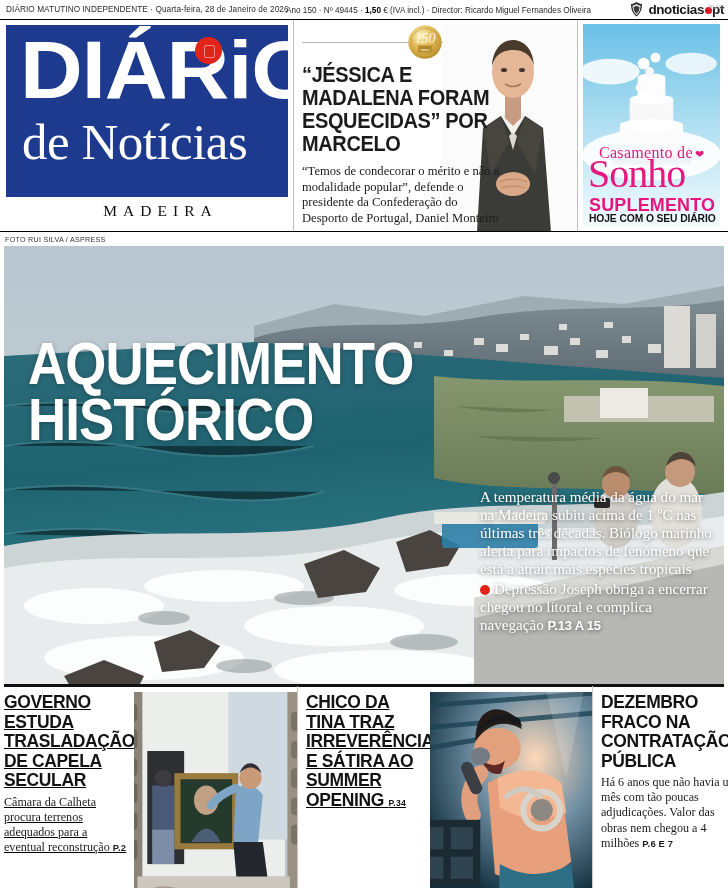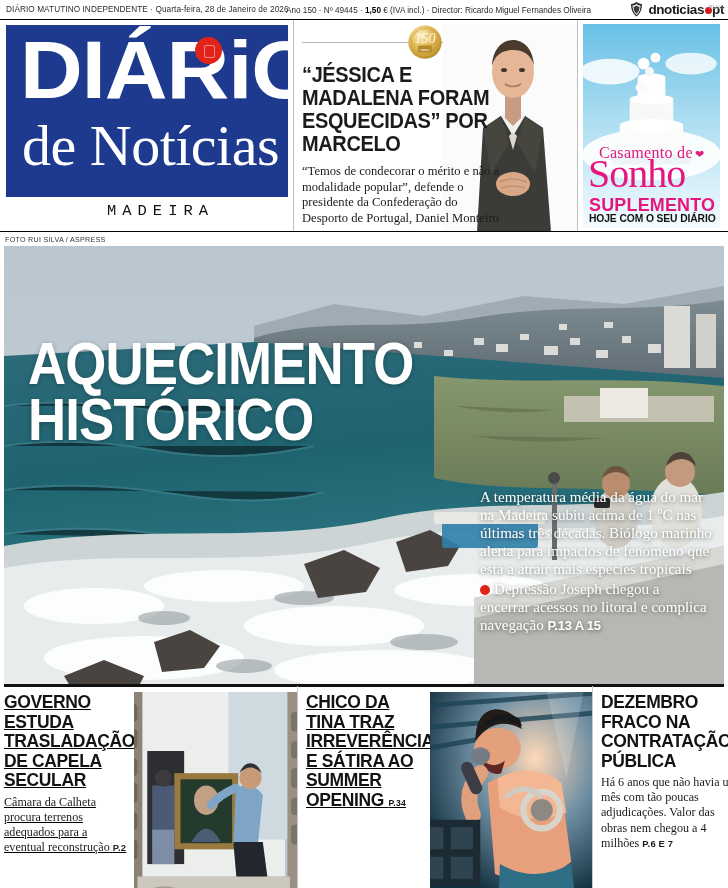--- a/index.html
+++ b/index.html
@@ -77,27 +77,27 @@
     background: #e2231a;
   }
   .logo-accent::after {
     content: ""; position: absolute; left: 9px; top: 8px;
     width: 9px; height: 11px; border: 1.6px solid #f08a86;
     border-radius: 2px;
   }
   .logo-noticias {
     position: absolute; left: 16px; top: 92px;
     font-family: "Liberation Serif", serif;
-    font-size: 58px; line-height: 1; color: #fff;
+    font-size: 51px; line-height: 1; color: #fff;
     letter-spacing: -.5px;
   }
   .logo-madeira {
     position: absolute; left: 0; right: 0; top: 182px;
     text-align: center;
-    font-family: Liberation Mono, monospace;
+    font-family: Liberation Serif, serif;
     font-size: 15.5px; letter-spacing: 6px; color: #111;
     padding-left: 28px;
   }
 
   
   .head-cell {
     flex: 1; position: relative; padding: 0 8px;
     border-right: 1px solid #bfbfbf; overflow: hidden;
   }
   .rule-150 {
@@ -485,21 +485,21 @@
   </svg>
 
   <div class="mp-title">
     <div>AQUECIMENTO</div>
     <div>HISTÓRICO</div>
   </div>
 
   <div class="mp-body">
     <div>A temperatura média da água do mar na Madeira subiu acima de 1 ºC nas últimas três décadas. Biólogo marinho alerta para impactos de fenómeno que está a atrair mais espécies tropicais</div>
     <div class="mp-bullet-line">
-      <span class="bullet"></span><span>Depressão Joseph chegou a encerrar acessos no litoral e complica navegação</span>
+      <span class="bullet"></span><span>Depressão Joseph obriga a encerrar chegou no litoral e complica navegação</span>
       <span class="pg">P.13 A 15</span>
     </div>
   </div>
 </div>
 
 <div class="bottom">
 
   <div class="bcol bcol-1">
     <div class="b-text">
       <div class="b-head">GOVERNO ESTUDA TRASLADAÇÃO DE CAPELA SECULAR</div>

